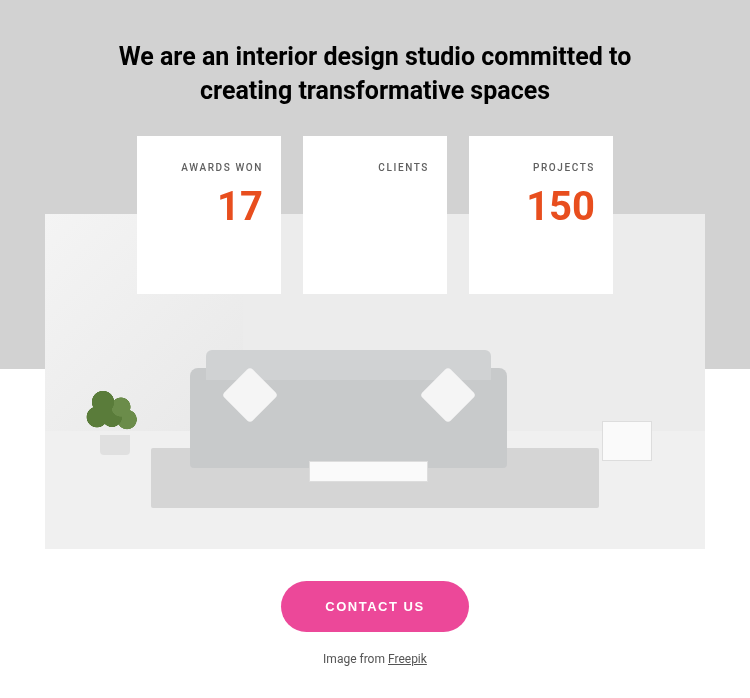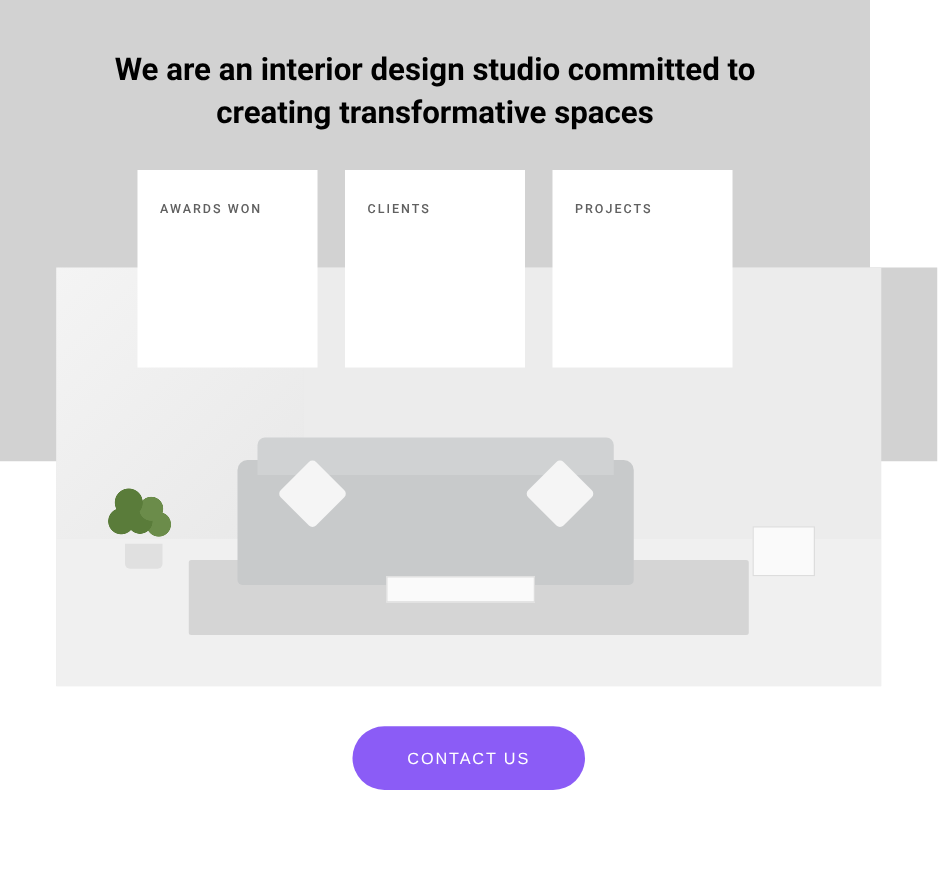--- a/index.html
+++ b/index.html
@@ -9,39 +9,40 @@
     }
     body {
       width: 750px;
       height: 698px;
       font-family: -apple-system, BlinkMacSystemFont, "Segoe UI", Roboto, Arial, sans-serif;
       background: #fff;
       position: relative;
     }
     .hero-section {
       background: #d2d2d2;
-      width: 696px;
+      width: 750px;
       padding-top: 40px;
       position: relative;
     }
     .heading {
       font-size: 25px;
       font-weight: 700;
       color: #000;
       text-align: center;
       line-height: 1.35;
       max-width: 560px;
       margin: 0 auto 28px;
     }
     .stats-row {
       display: flex;
       justify-content: center;
       gap: 22px;
       position: relative;
       z-index: 2;
+      text-align: right;
     }
     .stat-card {
       background: #fff;
       width: 144px;
       height: 158px;
       padding: 26px 18px;
       display: flex;
       flex-direction: column;
       justify-content: flex-start;
     }
@@ -193,24 +194,24 @@
       height: 155px;
       background: #d2d2d2;
       z-index: 0;
     }
     .cta-section {
       text-align: center;
       padding-top: 32px;
     }
     .cta-button {
       display: inline-block;
-      background: #8b5cf6;
+      background: #ec4899;
       color: #fff;
       font-size: 13px;
-      font-weight: 400;
+      font-weight: 700;
       letter-spacing: 1.5px;
       padding: 18px 44px;
       border-radius: 999px;
       border: none;
       cursor: pointer;
     }
     .credit {
       margin-top: 20px;
       font-size: 12px;
       color: #555;
@@ -222,26 +223,28 @@
   </style>
 </head>
 <body>
 
 <div class="hero-section">
   <h1 class="heading">We are an interior design studio committed to creating transformative spaces</h1>
 
   <div class="stats-row">
     <div class="stat-card">
       <div class="stat-label">AWARDS WON</div>
+      <div class="stat-value">17</div>
     </div>
     <div class="stat-card">
       <div class="stat-label">CLIENTS</div>
     </div>
     <div class="stat-card">
       <div class="stat-label">PROJECTS</div>
+      <div class="stat-value">150</div>
     </div>
   </div>
 </div>
 
 <div class="image-section">
   <div class="image-wrap">
     <div class="room-image">
       <div class="wall-left"></div>
       <div class="wall-right"></div>
       <div class="floor"></div>
@@ -254,13 +257,16 @@
         <div class="plant-leaves"></div>
         <div class="plant-pot"></div>
       </div>
       <div class="side-table"></div>
     </div>
   </div>
 </div>
 
 <div class="cta-section">
   <button class="cta-button">CONTACT US</button>
+  <div class="credit">
+    <span>Image from </span><a href="#">Freepik</a>
+  </div>
 </div>
 
 </body></html>

